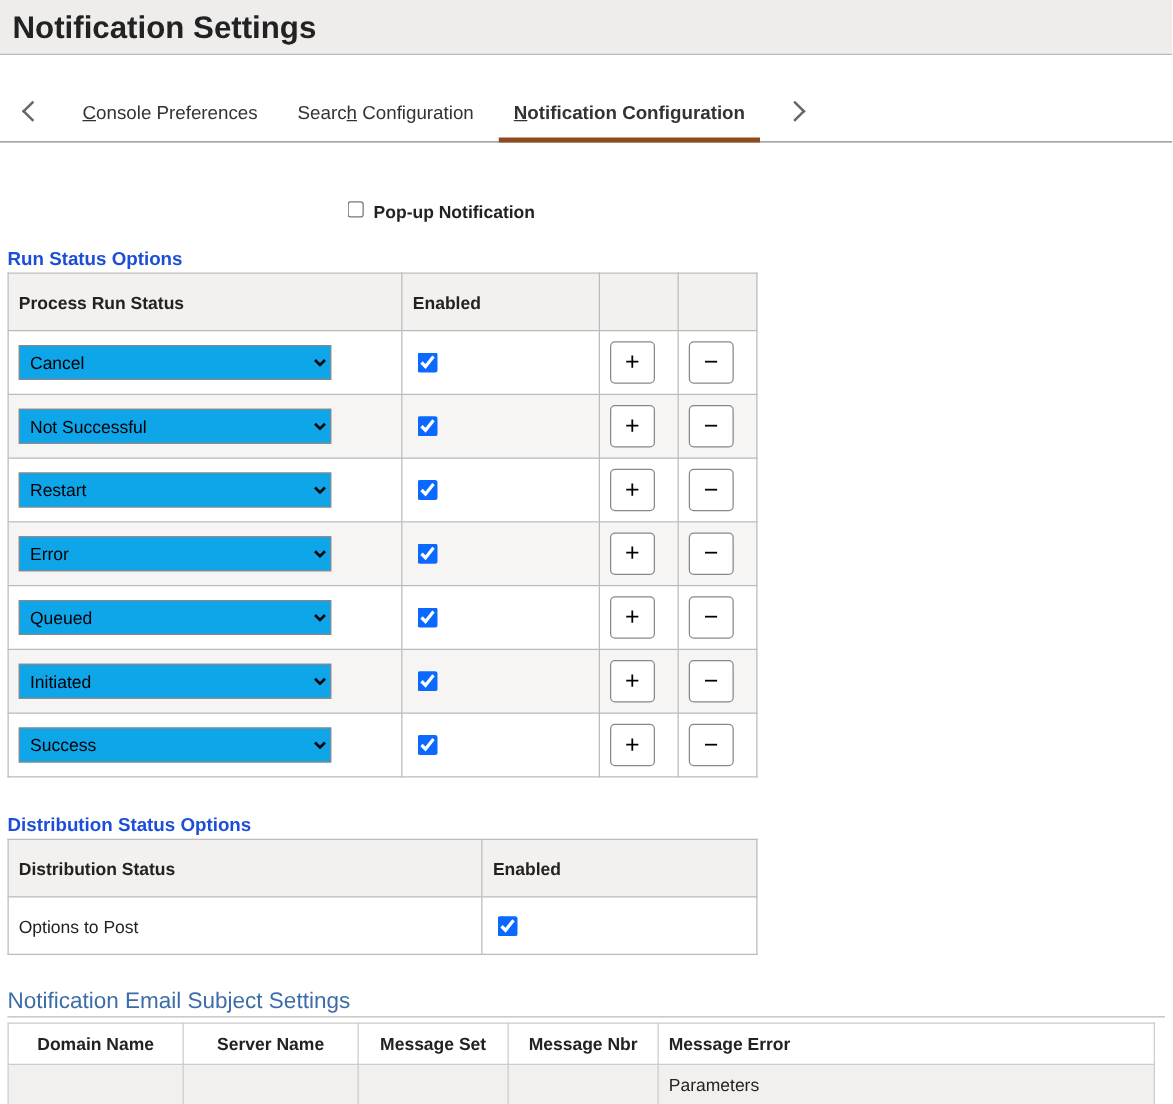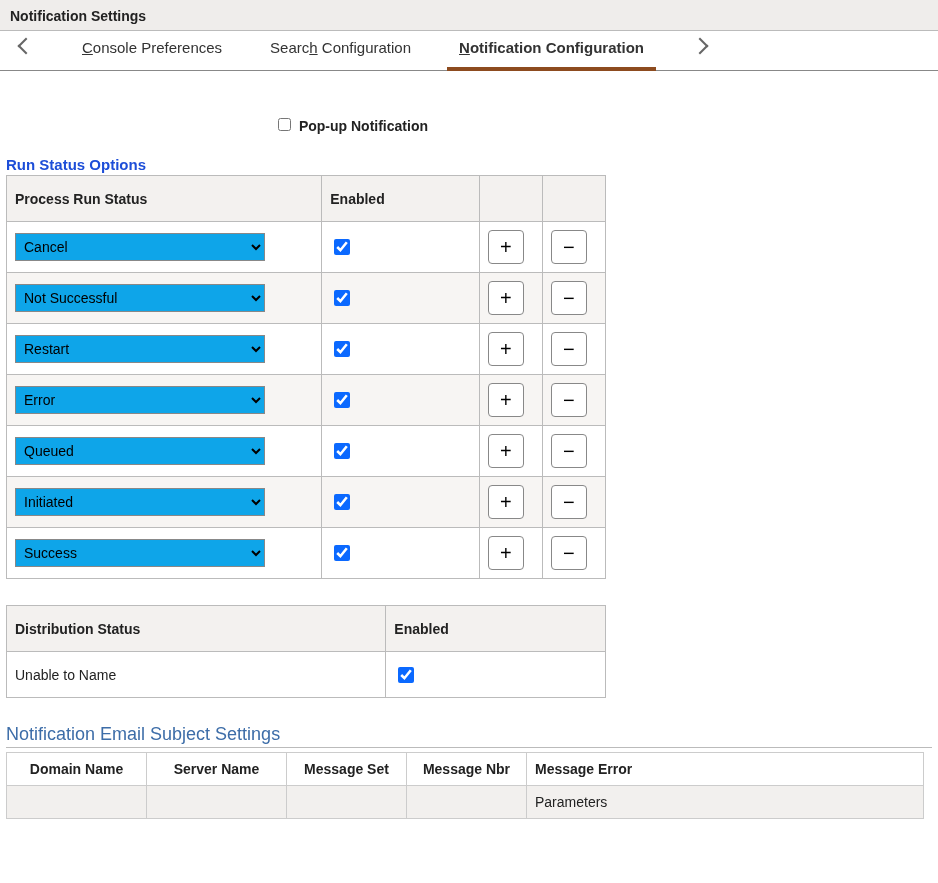--- a/index.html
+++ b/index.html
@@ -11,29 +11,29 @@
     background: #fff;
     width: 938px;
   }
   .header-bar {
     background: #efedeb;
     padding: 8px 10px 6px 10px;
     border-bottom: 1px solid #bbb;
   }
   .header-bar h1 {
     margin: 0;
-    font-size: 14px;
+    font-size: 25px;
     font-weight: bold;
   }
   .tabrow {
     display: flex;
     align-items: center;
-    padding: 0 20px 0 20px;
+    padding: 30px 20px 0 20px;
     border-bottom: 1px solid #888;
-    gap: 40px;
+    gap: 24px;
   }
   .chev {
     width: 12px; height: 12px;
     border-right: 2px solid #666;
     border-bottom: 2px solid #666;
     display: inline-block;
     cursor: pointer;
     margin-bottom: 10px;
   }
   .chev-left { transform: rotate(135deg); margin-right: 6px; }
@@ -246,30 +246,31 @@
           </td>
           <td class="btn-cell">
             <button class="sq-btn">−</button>
           </td>
         </tr>
       </tbody>
   </table>
 
   <div style="height:26px"></div>
 
+  <div class="section-title-brown">Distribution Status Options</div>
   <table class="grid" style="width:600px">
     <thead>
       <tr>
         <th style="width:380px">Distribution Status</th>
         <th style="width:220px">Enabled</th>
       </tr>
     </thead>
     <tbody id="dist-status-body">
         <tr class="norm">
-          <td>Unable to Name</td>
+          <td>Options to Post</td>
           <td><input type="checkbox" class="cb-blue" checked="" style=""></td>
         </tr>
       </tbody>
   </table>
 
   <div class="email-heading">Notification Email Subject Settings</div>
 
   <table class="email-grid">
     <thead>
       <tr>

